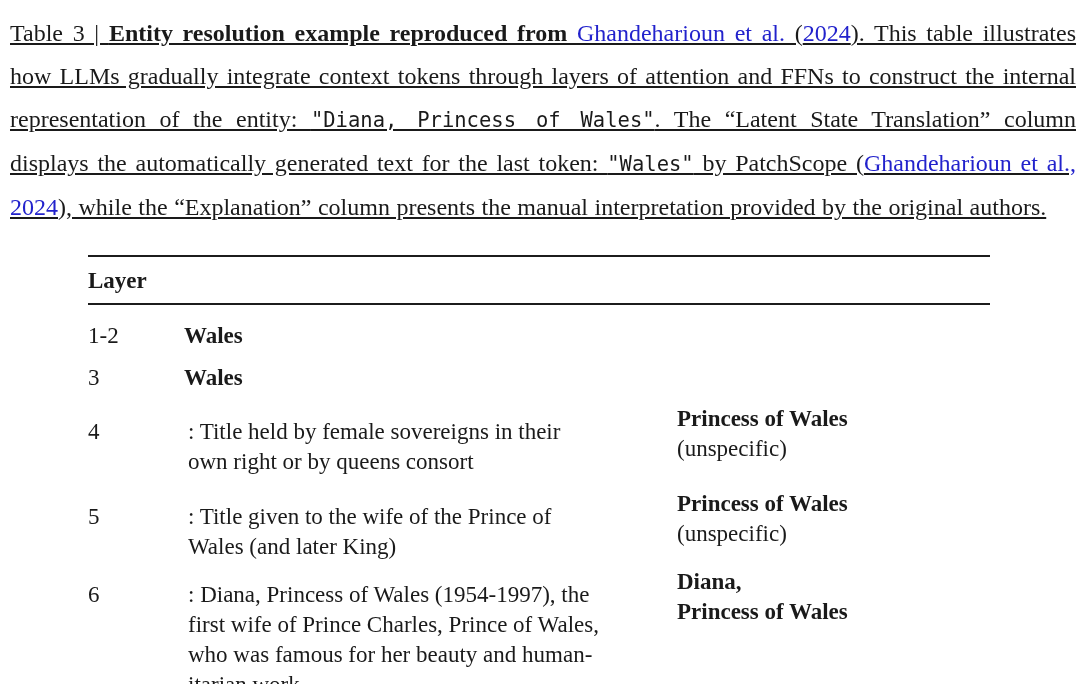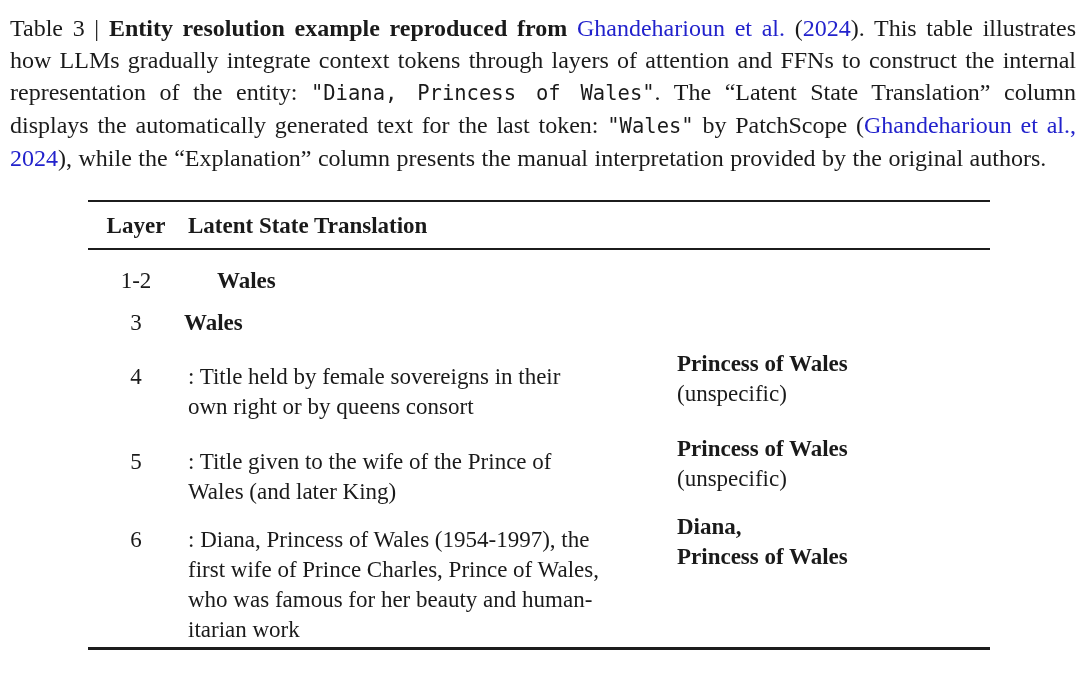--- a/index.html
+++ b/index.html
@@ -7,23 +7,24 @@
     width: 1080px; height: 684px;
     background: #ffffff;
     font-family: "Liberation Serif", serif;
     color: #1a1a1a;
     overflow: hidden;
   }
   
   .caption {
     margin: 12px 4px 0 10px;
     font-size: 24px;
-    line-height: 32px;
+    line-height: 43px;
     text-align: justify;
     word-spacing: 0.5px;
+    text-decoration: underline;
   }
   .caption .bold { font-weight: 700; }
   .caption .link { color: #2222cc; cursor: pointer; }
   .caption .mono {
     font-family: "DejaVu Sans Mono", monospace;
     font-size: 20.5px;
   }
   
   .tbl {
     margin: 26px 0 0 88px;
@@ -38,46 +39,45 @@
     padding: 12px 0 10px 0;
     border-bottom: 2px solid #1c1c1c;
     font-weight: 700;
     line-height: 24px;
   }
   .tbl-row {
     display: grid;
     grid-template-columns: 96px 493px 313px;
     line-height: 30px;
   }
-  .c-layer { text-align: center; }
+  .c-layer { }
   .c-trans { padding-left: 4px; padding-right: 10px; white-space: pre-line; }
   .c-exp   { padding-right: 2px; }
   .c-exp .exp-bold { font-weight: 700; white-space: pre-line; }
   .c-exp .exp-note { font-weight: 400; }
   
-  .row-1 { margin-top: 16px; gap: 33px; }
+  .row-1 { margin-top: 16px; }
   .row-2 { margin-top: 12px; }
   .row-3 { margin-top: 11px; }
   .row-4 { margin-top: 12px; }
   .row-5 { margin-top: 5px; margin-bottom: 2px; }
   
   .offset .c-layer, .offset .c-trans { padding-top: 13px; }
 </style>
 </head>
 <body>
 
 <div class="caption">
   <span>Table 3 | </span><span class="bold">Entity resolution example reproduced from </span><span class="link">Ghandeharioun et al.</span><span> (</span><span class="link">2024</span><span>). This table illustrates how LLMs gradually integrate context tokens through layers of attention and FFNs to construct the internal representation of the entity: </span><span class="mono">"Diana, Princess of Wales"</span><span>. The “Latent State Translation” column displays the automatically generated text for the last token: </span><span class="mono">"Wales"</span><span> by PatchScope (</span><span class="link">Ghandeharioun et al., 2024</span><span>), while the “Explanation” column presents the manual interpretation provided by the original authors.</span>
 </div>
 
 <div class="tbl">
 
   <div class="tbl-header">
     <div class="c-layer">Layer</div>
-    <div class="c-trans">Latent State Translation</div>
   </div>
 
   <div class="tbl-row row-1">
     <div class="c-layer">1-2</div>
     <div class="c-exp">
       <div class="exp-bold">Wales</div>
       <div class="exp-note"></div>
     </div>
   </div>
 

